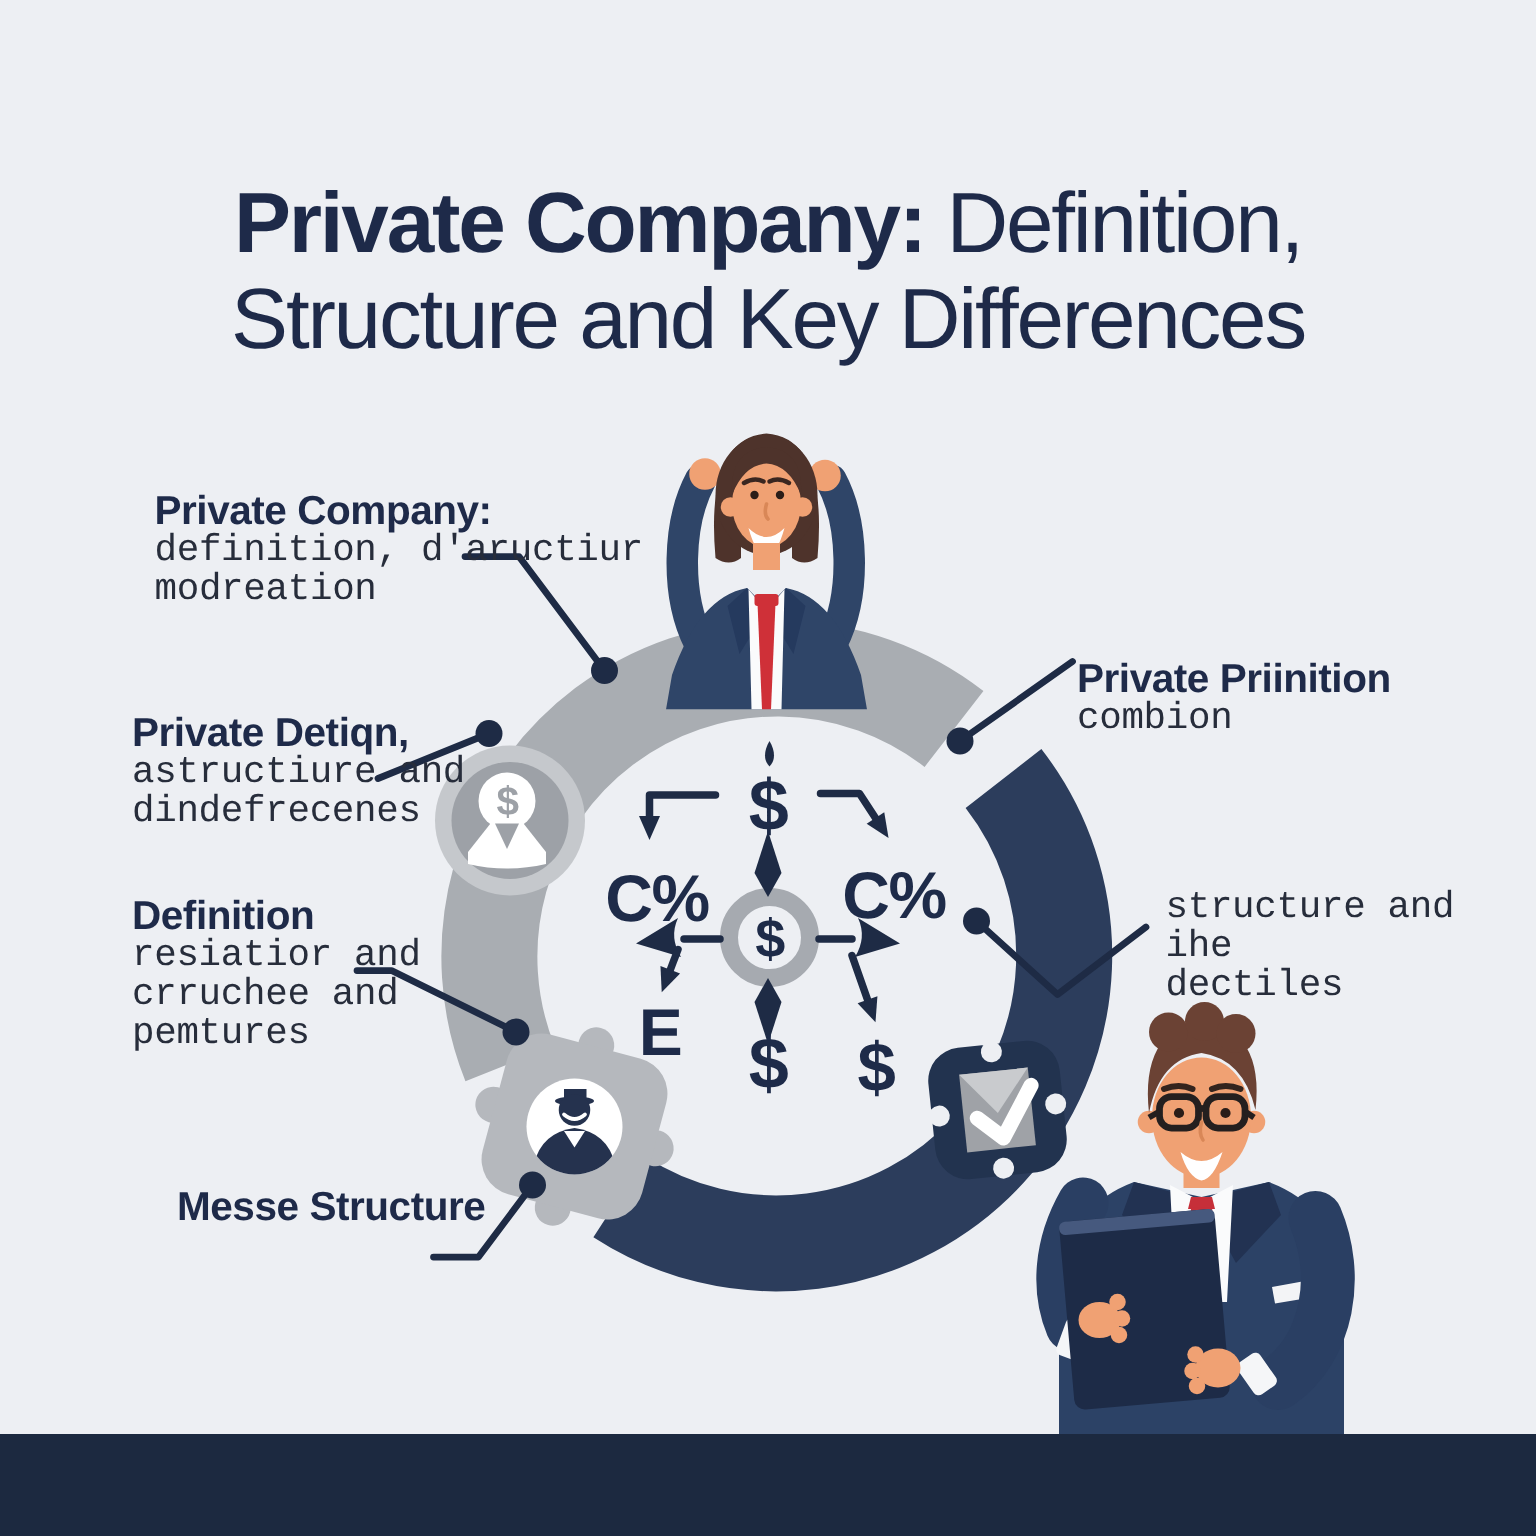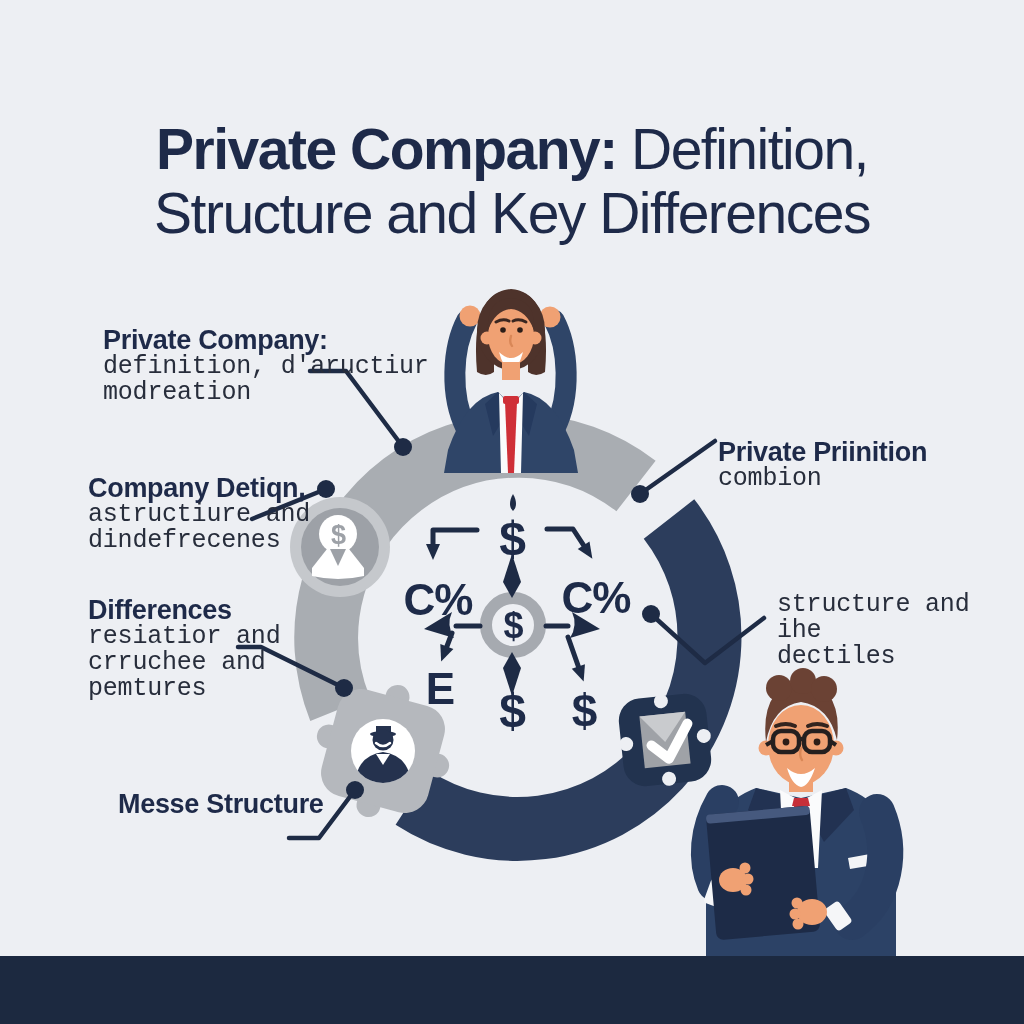--- a/index.html
+++ b/index.html
@@ -209,26 +209,26 @@
   <div><span class="b">Private Company:</span><span> Definition,</span></div>
   <div>Structure and Key Differences</div>
 </div>
 
 <div class="callout" style="left:103px;top:326px;">
   <h3>Private Company:</h3>
   <p>definition, d'aructiur</p>
   <p>modreation</p>
 </div>
 <div class="callout" style="left:88px;top:474px;">
-  <h3>Company Detiqn,</h3>
+  <h3>Private Detiqn,</h3>
   <p>astructiure and</p>
   <p>dindefrecenes</p>
 </div>
 <div class="callout" style="left:88px;top:596px;">
-  <h3>Differences</h3>
+  <h3>Definition</h3>
   <p>resiatior and</p>
   <p>crruchee and</p>
   <p>pemtures</p>
 </div>
 <div class="callout" style="left:98px;top:790px;margin-left:20px;">
   <h3>Messe Structure</h3>
 </div>
 
 <div class="callout" style="left:718px;top:414px;margin-top:24px;">
   <h3>Private Priinition</h3>

